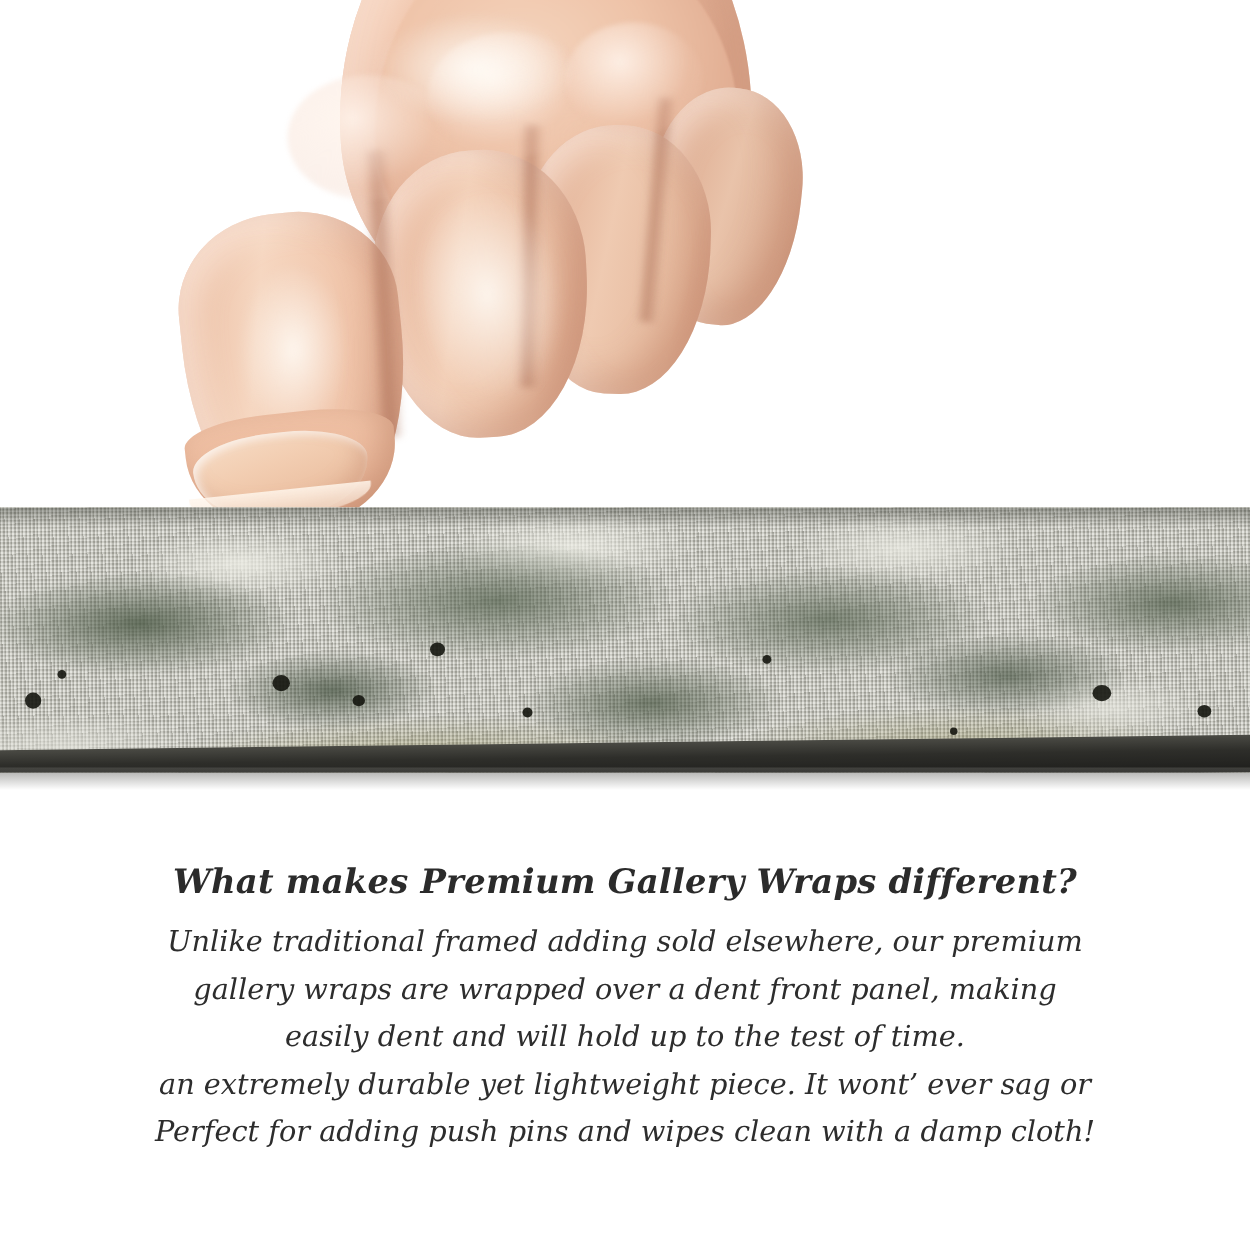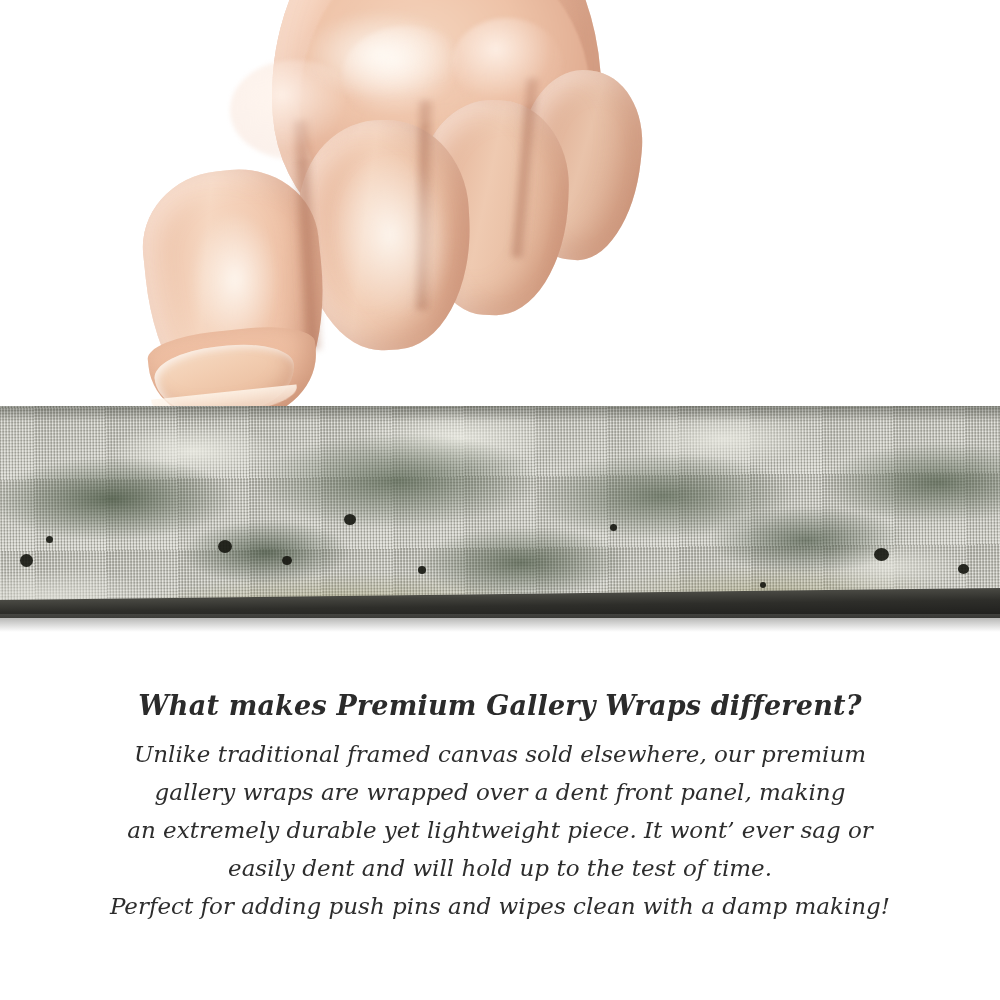--- a/index.html
+++ b/index.html
@@ -277,21 +277,21 @@
     <div class="speck" style="left:958px; top:158px; width:11px; height:10px;"></div>
     <div class="speck" style="left:760px; top:176px; width:6px;  height:6px;"></div>
 
     <div class="band-bottom-edge"></div>
   </div>
   <div class="band-bottom-soft"></div>
 
   <div class="caption">
     <div class="caption-heading">What makes Premium Gallery Wraps different?</div>
     <div class="caption-body">
-      <span class="line">Unlike traditional framed canvas sold elsewhere, our premium</span>
+      <span class="line">Unlike traditional framed adding sold elsewhere, our premium</span>
       <span class="line">gallery wraps are wrapped over a dent front panel, making</span>
+      <span class="line">easily dent and will hold up to the test of time.</span>
       <span class="line">an extremely durable yet lightweight piece. It wont’ ever sag or</span>
-      <span class="line">easily dent and will hold up to the test of time.</span>
-      <span class="line">Perfect for adding push pins and wipes clean with a damp making!</span>
+      <span class="line">Perfect for adding push pins and wipes clean with a damp cloth!</span>
     </div>
   </div>
 
 </div>
 
 </body></html>

